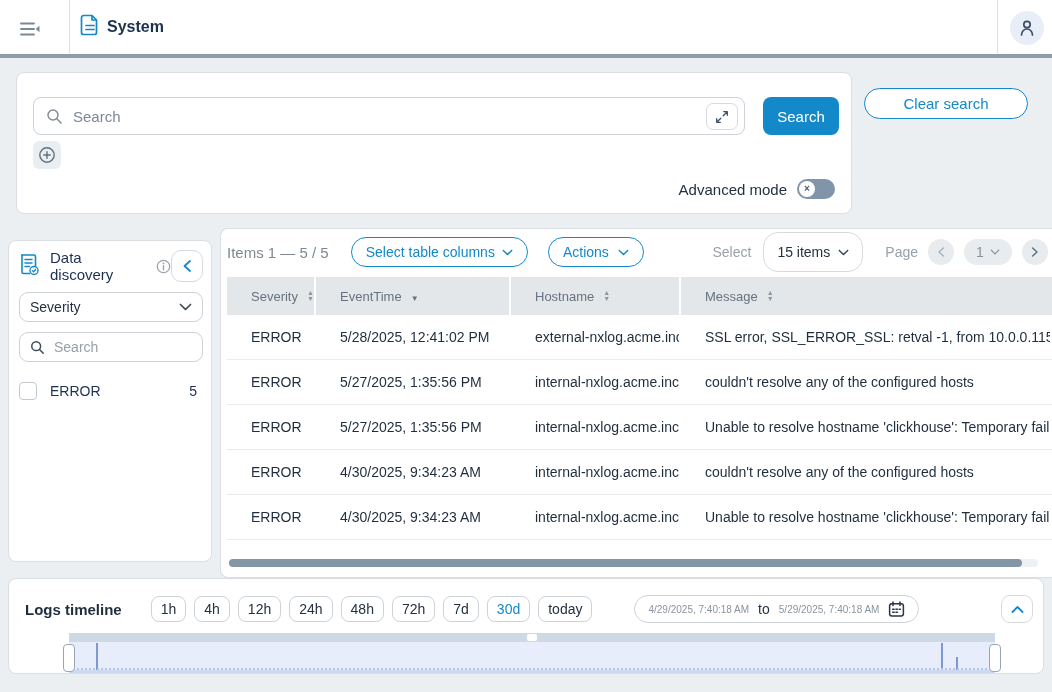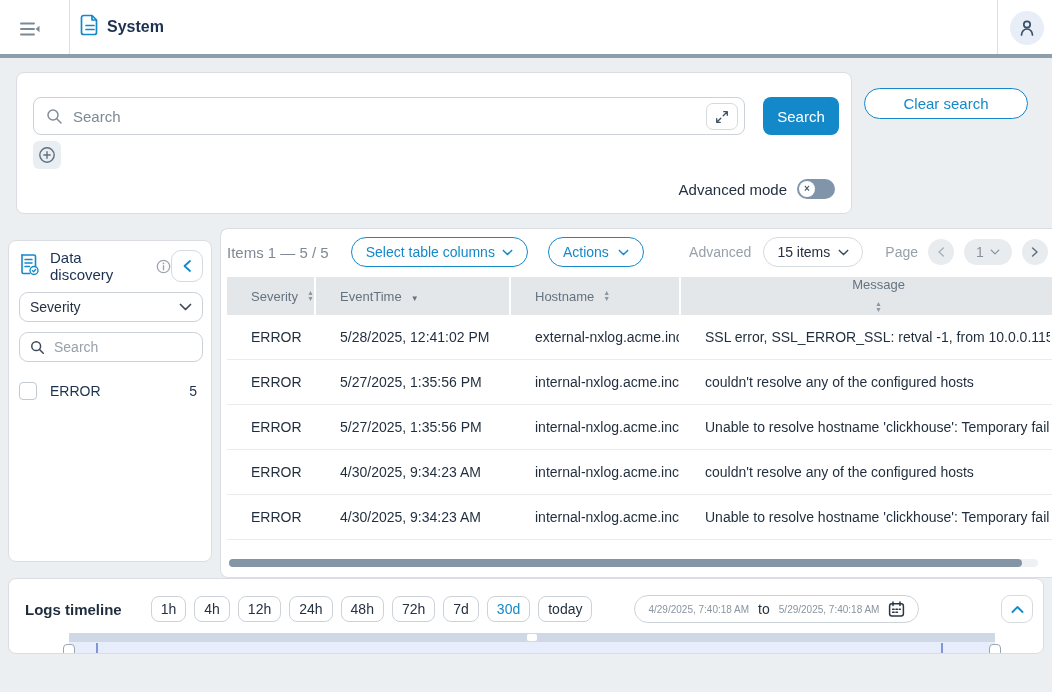--- a/index.html
+++ b/index.html
@@ -54,41 +54,41 @@
   .facet-count { margin-left:auto; font-size:14px; color:#1c3150; }
 
   
   .table-card { position:absolute; left:220px; top:228px; width:832px; height:350px; background:#fff; border:1px solid #dadee2; border-right:none; border-radius:8px 0 0 8px; overflow:hidden; }
   .toolbar { position:absolute; left:6px; top:8px; right:4px; height:30px; display:flex; align-items:center; }
   .items-summary { font-size:15px; color:#7e8995; margin-right:22px; }
   .pill-btn { height:30px; border:1px solid #1389ca; border-radius:15px; background:#fff; color:#1389ca; font-size:14px; font-family:inherit; display:flex; align-items:center; gap:7px; padding:0 14px; cursor:pointer;justify-content:center; }
   .pill-btn + .pill-btn { margin-left:20px;gap:9px; }
   .toolbar-right { margin-left:auto; display:flex; align-items:center; }
   .muted-lbl { font-size:14px; color:#97a1ab; }
-  .size-dd { height:30px; border:1px solid #d5dade; border-radius:15px; background:#fff; color:#243141; font-size:14px; font-family:inherit; display:flex; align-items:center; gap:8px; padding:8px 13px; margin-left:12px; cursor:pointer; }
+  .size-dd { height:40px; border:1px solid #d5dade; border-radius:15px; background:#fff; color:#243141; font-size:14px; font-family:inherit; display:flex; align-items:center; gap:8px; padding:8px 13px; margin-left:12px; cursor:pointer; }
   .pg-lbl { margin-left:22px; }
   .pg-btn { width:26px; height:26px; border-radius:13px; background:#e8ecef; border:none; display:flex; align-items:center; justify-content:center; margin-left:10px; cursor:pointer; }
   .pg-num { width:48px; height:26px; border-radius:13px; background:#e8ecef; border:none; color:#8492a0; font-size:14px; font-family:inherit; display:flex; align-items:center; justify-content:center; gap:6px; margin-left:10px; cursor:pointer; }
 
   .thead { position:absolute; left:6px; top:48px; right:0; height:38px; display:flex; }
   .th { background:#e3e7ea; display:flex; align-items:center; padding-left:24px; gap:9px; font-size:13px; color:#66737f; margin-right:2px; cursor:pointer; }
-  .th:last-child { margin-right:0;flex-direction:column; }
+  .th:last-child { margin-right:0; }
   .w-sev { width:87px; } .w-time { width:193px; } .w-host { width:168px; } .w-msg { flex:1; min-width:0; }
   .sort-ic { display:flex; flex-direction:column; line-height:0.85; color:#8b97a2; }
   .sort-ic .tri { font-size:7px; }
   .sort-ic .down-only { font-size:8px; color:#66737f; margin-top:7px; }
 
   .tbody { position:absolute; left:6px; top:86px; right:0; }
   .tr { display:flex; height:45px; border-bottom:1px solid #e9ecee; background:#fff; cursor:pointer; }
   .td { display:flex; align-items:center; padding-left:24px; padding-right:10px; font-size:14px; color:#1f2d3d; margin-right:2px; white-space:nowrap; overflow:hidden; }
   .hscroll { position:absolute; left:8px; right:14px; top:330px; height:8px; border-radius:4px; background:#eef1f3; }
   .hscroll .thumb { position:absolute; left:0; top:0; height:8px; width:98%; border-radius:4px; background:#8496a5; cursor:pointer; }
 
   
-  .tl-card { position:absolute; left:8px; top:578px; width:1036px; height:76px; background:#fff; border:1px solid #dadee2; border-radius:8px; overflow:hidden; }
+  .tl-card { position:absolute; left:8px; top:578px; width:1036px; height:96px; background:#fff; border:1px solid #dadee2; border-radius:8px; overflow:hidden; }
   .tl-head { position:absolute; left:16px; top:16px; right:10px; height:28px; display:flex; align-items:center; }
   .tl-title { font-size:15px; font-weight:700; color:#1f2d3d; margin-right:29px; }
   .range-btn { height:26px; border:1px solid #ccd2d8; border-radius:8px; background:#fff; color:#243141; font-size:14px; font-family:inherit; padding:0 9px; margin-right:8px; cursor:pointer; }
   .range-btn.active { color:#1389ca; }
   .date-range { height:28px; border:1px solid #ccd2d8; border-radius:14px; display:flex; align-items:center; gap:9px; padding:0 13px; margin-left:34px; cursor:pointer; }
   .date-txt { font-size:10px; color:#8a94a0; }
   .to-txt { font-size:14px; color:#243141; }
   .tl-collapse { margin-left:auto; width:32px; height:28px; border:1px solid #d5dade; border-radius:9px; background:#fff; display:flex; align-items:center; justify-content:center; cursor:pointer; }
 
   .tl-chart { position:absolute; left:60px; top:54px; width:926px; height:48px; }
@@ -214,21 +214,21 @@
           <path d="M1.5 1.5 6.5 6.5 11.5 1.5" stroke="#1389ca" stroke-width="1.7" stroke-linecap="round" stroke-linejoin="round"></path>
         </svg>
     </button>
     <button class="pill-btn">
       <span>Actions</span>
       <svg width="11" height="7" viewBox="0 0 13 8" fill="none">
           <path d="M1.5 1.5 6.5 6.5 11.5 1.5" stroke="#1389ca" stroke-width="1.7" stroke-linecap="round" stroke-linejoin="round"></path>
         </svg>
     </button>
     <div class="toolbar-right">
-      <span class="muted-lbl">Advanced</span>
+      <span class="muted-lbl">Select</span>
       <button class="size-dd">
         <span>15 items</span>
         <svg width="11" height="7" viewBox="0 0 13 8" fill="none">
             <path d="M1.5 1.5 6.5 6.5 11.5 1.5" stroke="#3c4a59" stroke-width="1.7" stroke-linecap="round" stroke-linejoin="round"></path>
           </svg>
       </button>
       <span class="muted-lbl pg-lbl">Page</span>
       <button class="pg-btn">
         <svg width="8" height="12" viewBox="0 0 10 14" fill="none">
             <path d="M8 2 2.5 7 8 12" stroke="#a9b3bd" stroke-width="1.8" stroke-linecap="round" stroke-linejoin="round"></path>

